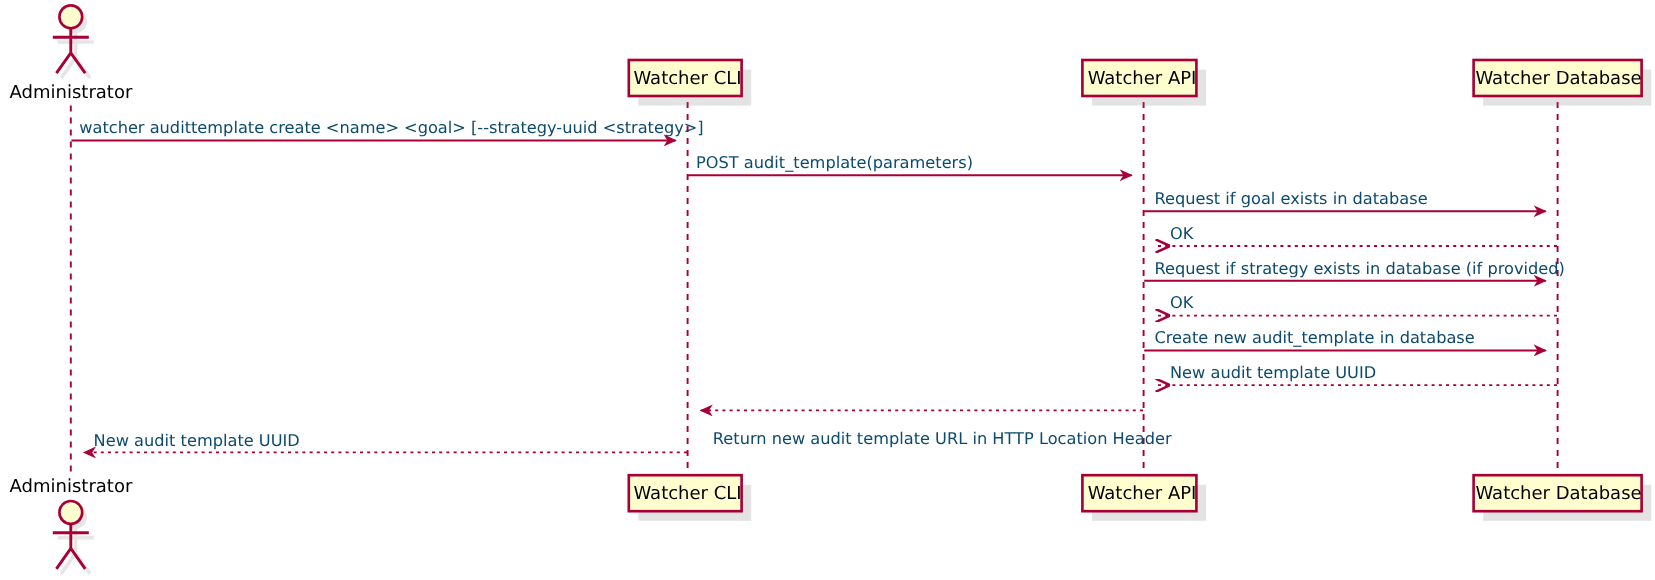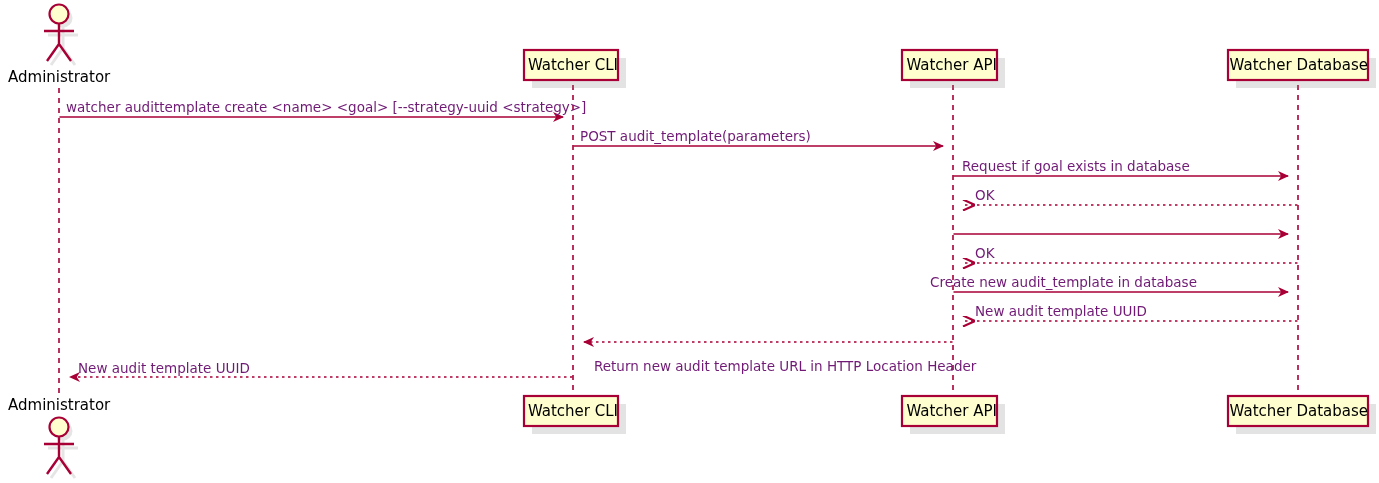--- a/index.html
+++ b/index.html
@@ -24,21 +24,21 @@
     position: absolute;
     left: 0; top: 0;
     width: 1379px;
     height: 483px;
     display: block;
   }
   .msg-label {
     position: absolute;
     font-family: "DejaVu Sans", sans-serif;
     font-size: 13.5px;
-    color: #701a75;
+    color: #0c4a6e;
     white-space: nowrap;
     line-height: 1;
   }
   .participant-label {
     position: absolute;
     font-family: "DejaVu Sans", sans-serif;
     font-size: 15px;
     color: #000000;
     white-space: nowrap;
     line-height: 1;
@@ -159,24 +159,25 @@
   <div class="participant-label" style="left:1228px; top:404px; width:140px;">Watcher Database</div>
 
   <div class="msg-label" style="left:66px; top:101px;">watcher audittemplate create &lt;name&gt; &lt;goal&gt; [--strategy-uuid &lt;strategy&gt;]</div>
 
   <div class="msg-label" style="left:580px; top:130px;">POST audit_template(parameters)</div>
 
   <div class="msg-label" style="left:962px; top:160px;">Request if goal exists in database</div>
 
   <div class="msg-label" style="left:975px; top:189px;">OK</div>
 
+  <div class="msg-label" style="left:962px; top:218px;">Request if strategy exists in database (if provided)</div>
 
   <div class="msg-label" style="left:975px; top:247px;">OK</div>
 
-  <div class="msg-label" style="left:930px; top:276px;">Create new audit_template in database</div>
+  <div class="msg-label" style="left:962px; top:276px;">Create new audit_template in database</div>
 
   <div class="msg-label" style="left:975px; top:305px;">New audit template UUID</div>
 
   <div class="msg-label" style="left:594px; top:332px;margin-top:28px;">Return new audit template URL in HTTP Location Header</div>
 
   <div class="msg-label" style="left:78px; top:362px;">New audit template UUID</div>
 
 </div>
 
 </body></html>

